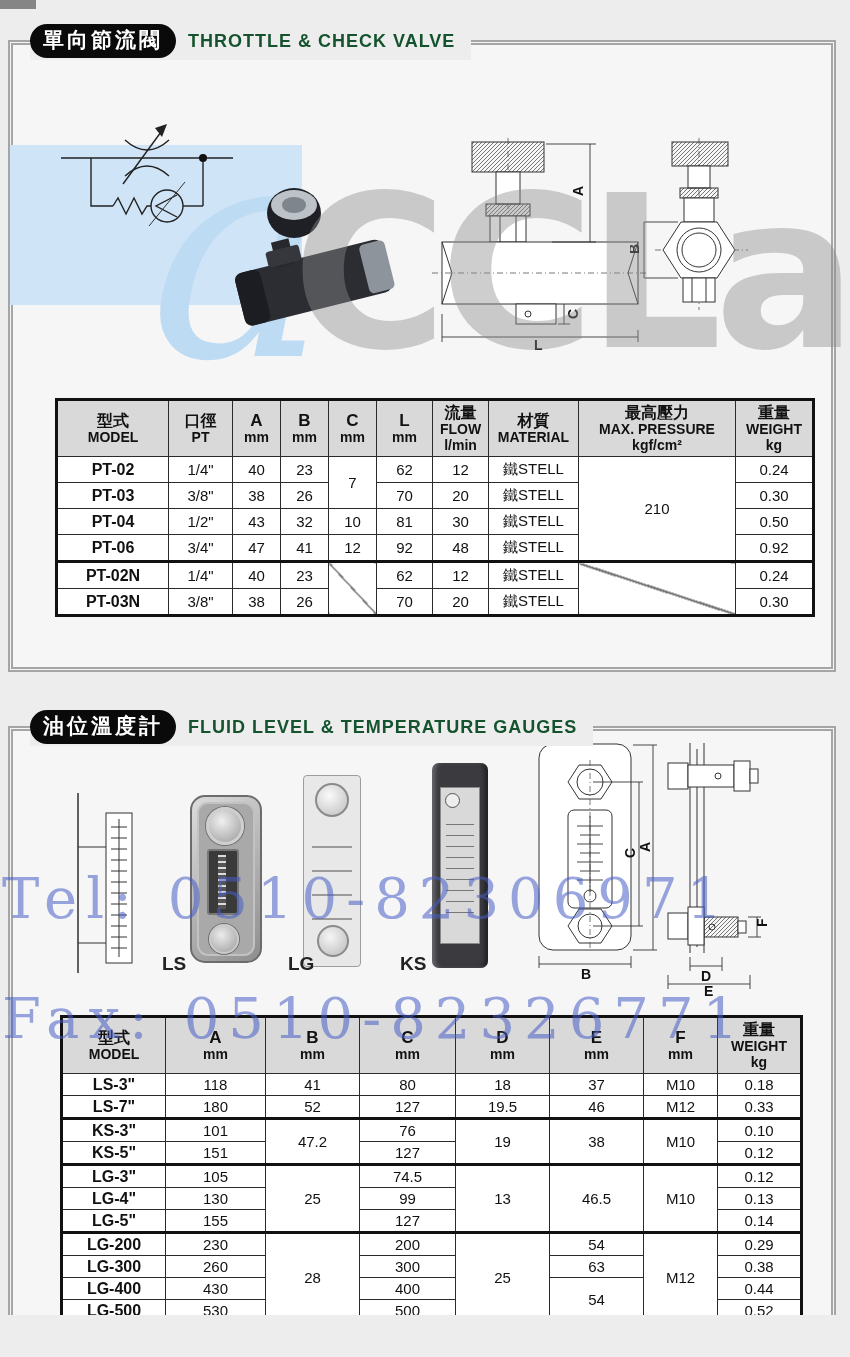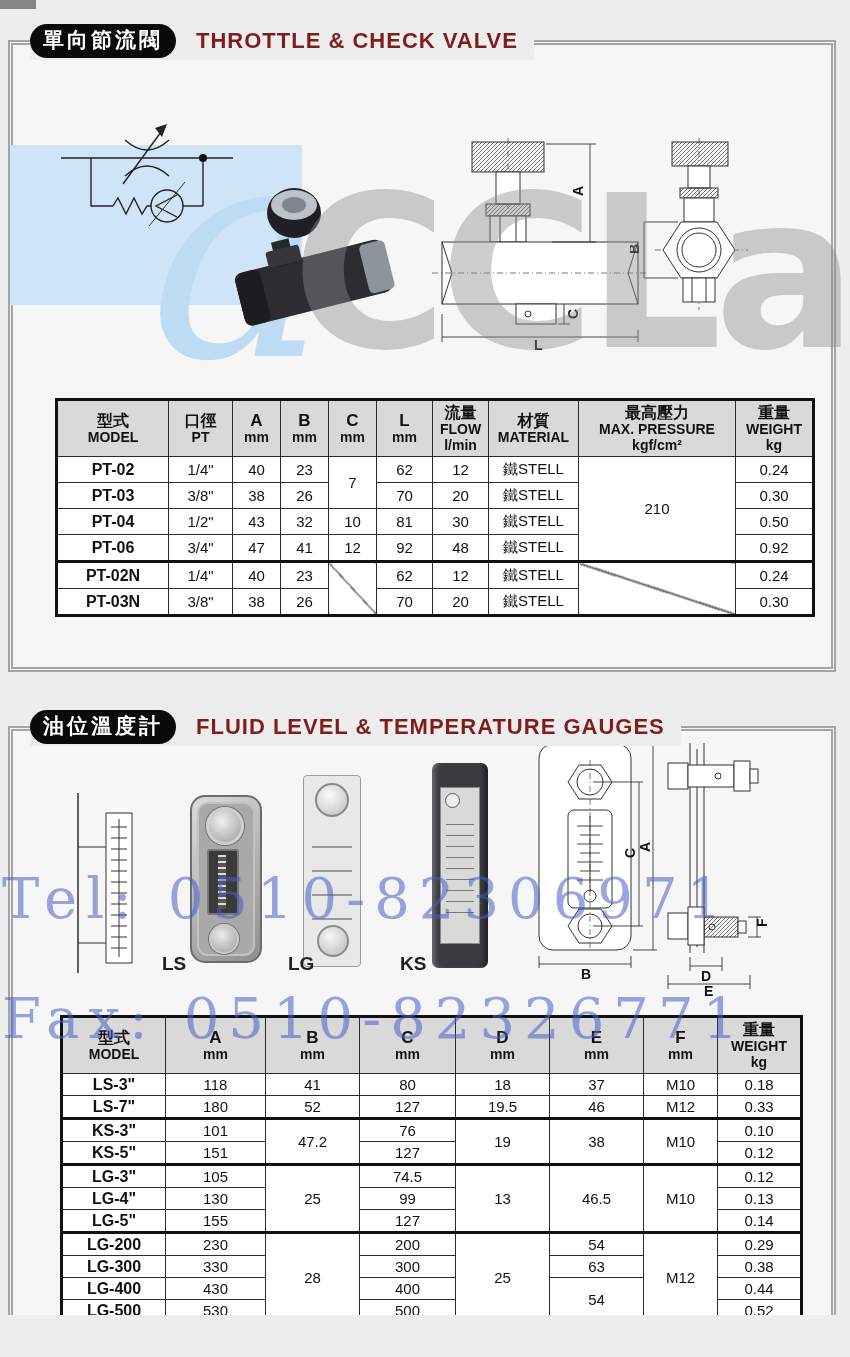--- a/index.html
+++ b/index.html
@@ -9,21 +9,21 @@
 
   
   .sec{position:absolute;left:8px;width:828px;border:5px double #a5a5a5;background:#f6f6f6;box-sizing:border-box;}
   #sec1{top:40px;height:632px;}
   #sec2{top:726px;height:626px;}
 
   .sec-head{position:absolute;z-index:6;display:flex;align-items:center;gap:12px;
             background:#ededed;padding:2px 16px 2px 0;height:34px;}
   .pill{background:#0a0a0a;color:#fff;border-radius:17px;padding:2px 13px 4px 13px;
         font-weight:bold;font-size:21px;letter-spacing:3px;white-space:nowrap;}
-  .sec-title{font-weight:bold;font-size:22px;letter-spacing:1px;color:#7f1d1d;white-space:nowrap;margin-left:8px;}
+  .sec-title{font-weight:bold;font-size:18px;letter-spacing:1px;color:#14532d;white-space:nowrap;}
 
   
   .corner-mark{left:0;top:0;width:36px;height:9px;background:#6a6a6a;opacity:.8;z-index:7;}
 
   
   .wm-a-box{left:10px;top:145px;width:292px;height:160px;background:#cfe4f6;z-index:1;}
   .wm-a-glyph{left:150px;top:118px;font-family:"DejaVu Serif",serif;font-style:italic;
               font-size:300px;line-height:0.9;color:#bedbf4;z-index:1;}
   .wm-cclair{left:292px;top:168px;font-family:"DejaVu Sans",sans-serif;font-weight:bold;
              font-size:212px;line-height:1;letter-spacing:-8px;color:#8c8c8c;opacity:.42;
@@ -576,21 +576,21 @@
         <td>230</td>
         <td rowspan="4">28</td>
         <td>200</td>
         <td rowspan="4">25</td>
         <td>54</td>
         <td rowspan="4">M12</td>
         <td>0.29</td>
       </tr>
       <tr>
         <td class="model-cell">LG-300</td>
-        <td>330</td>
+        <td>260</td>
         <td>300</td>
         <td>63</td>
         <td>0.38</td>
       </tr>
       <tr>
         <td class="model-cell">LG-400</td>
         <td>430</td>
         <td>400</td>
         <td rowspan="2">54</td>
         <td>0.44</td>

